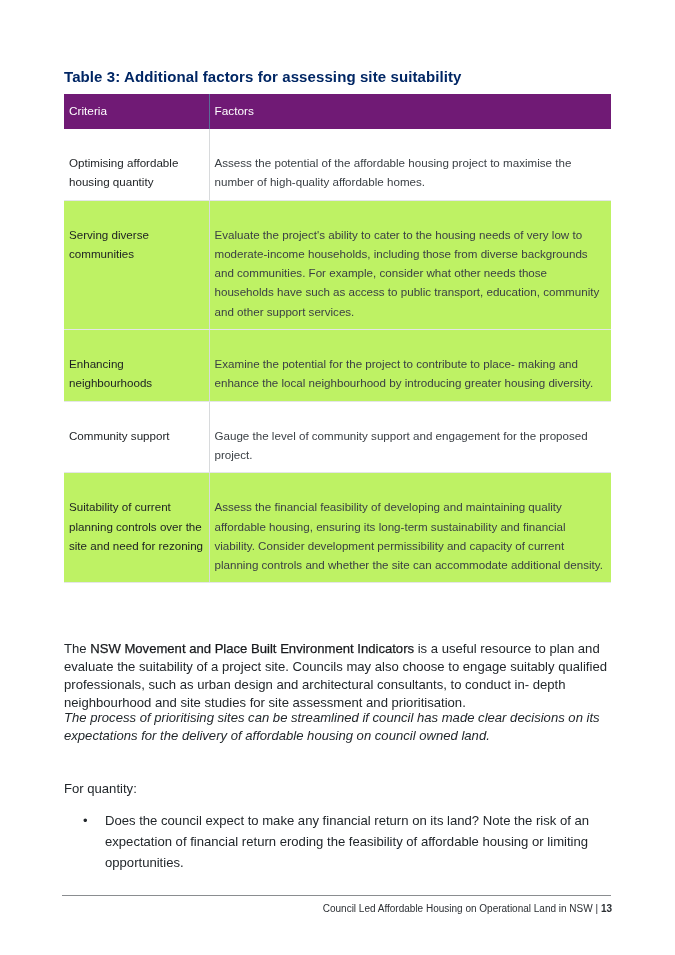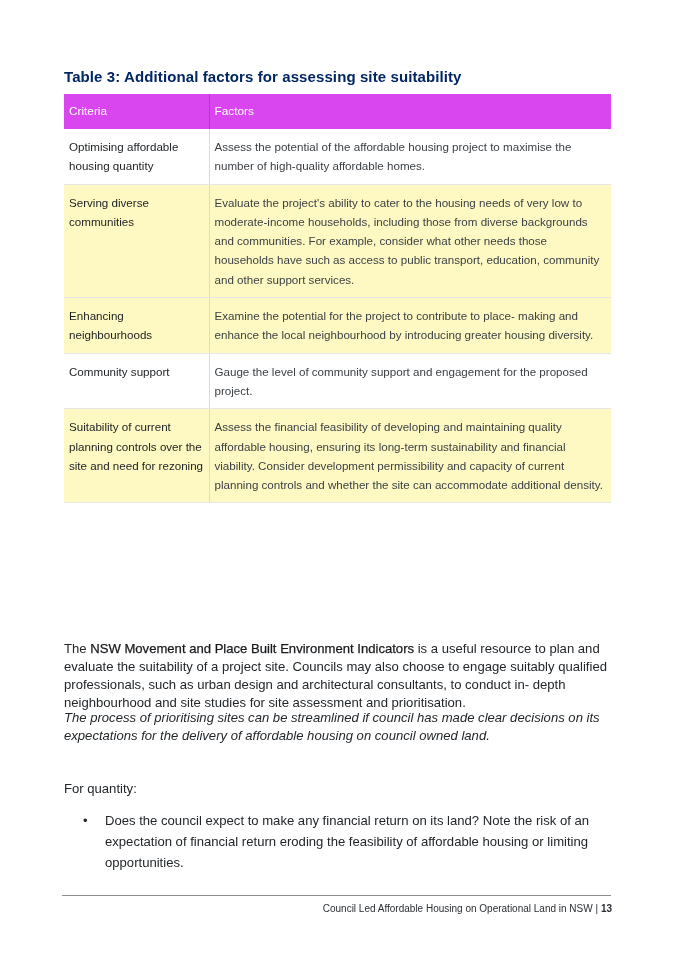--- a/index.html
+++ b/index.html
@@ -12,32 +12,32 @@
       font-size: 15px; font-weight: bold; color: #002664; letter-spacing: 0.1px;
     }
     table.factors {
       position: absolute; left: 64px; top: 94px; width: 547px;
       border-collapse: collapse; table-layout: fixed;
       font-size: 11.6px; line-height: 19.3px;
     }
     table.factors col.c1 { width: 145px; }
     table.factors col.c2 { width: 402px; }
     table.factors th {
-      background: #d946ef; color: #ffffff; font-weight: normal; text-align: left;
+      background: #701a75; color: #ffffff; font-weight: normal; text-align: left;
       height: 35px; padding: 0 5px; font-size: 11.8px;
       border-right: 1px solid #5a6e99;
     }
     table.factors th:last-child { border-right: none; }
     table.factors td {
-      vertical-align: top; padding: 8px 5px 8px 5px;
+      vertical-align: top; padding: 24px 5px 8px 5px;
       border-bottom: 1.5px solid #e4e6e8;
     }
     table.factors td.crit { color: #1c1f22; border-right: 1px solid #d8dadc; }
     table.factors td.fact { color: #3a3f44; padding-left: 5px; }
-    table.factors tr.shaded td { background: #fef9c3; }
+    table.factors tr.shaded td { background: #bef264; }
     .para {
       position: absolute; left: 64px; width: 550px;
       font-size: 13.1px; line-height: 18px; color: #22272b; margin: 0;
     }
     .para .link { color: #17191c; font-weight: normal; -webkit-text-stroke: 0.25px #17191c; }
     .bullet {
       position: absolute; left: 83px; top: 810px; width: 530px;
       font-size: 13.1px; line-height: 21px; color: #22272b;
     }
     .bullet .dot { position: absolute; left: 0; top: 0; font-size: 13px; }

